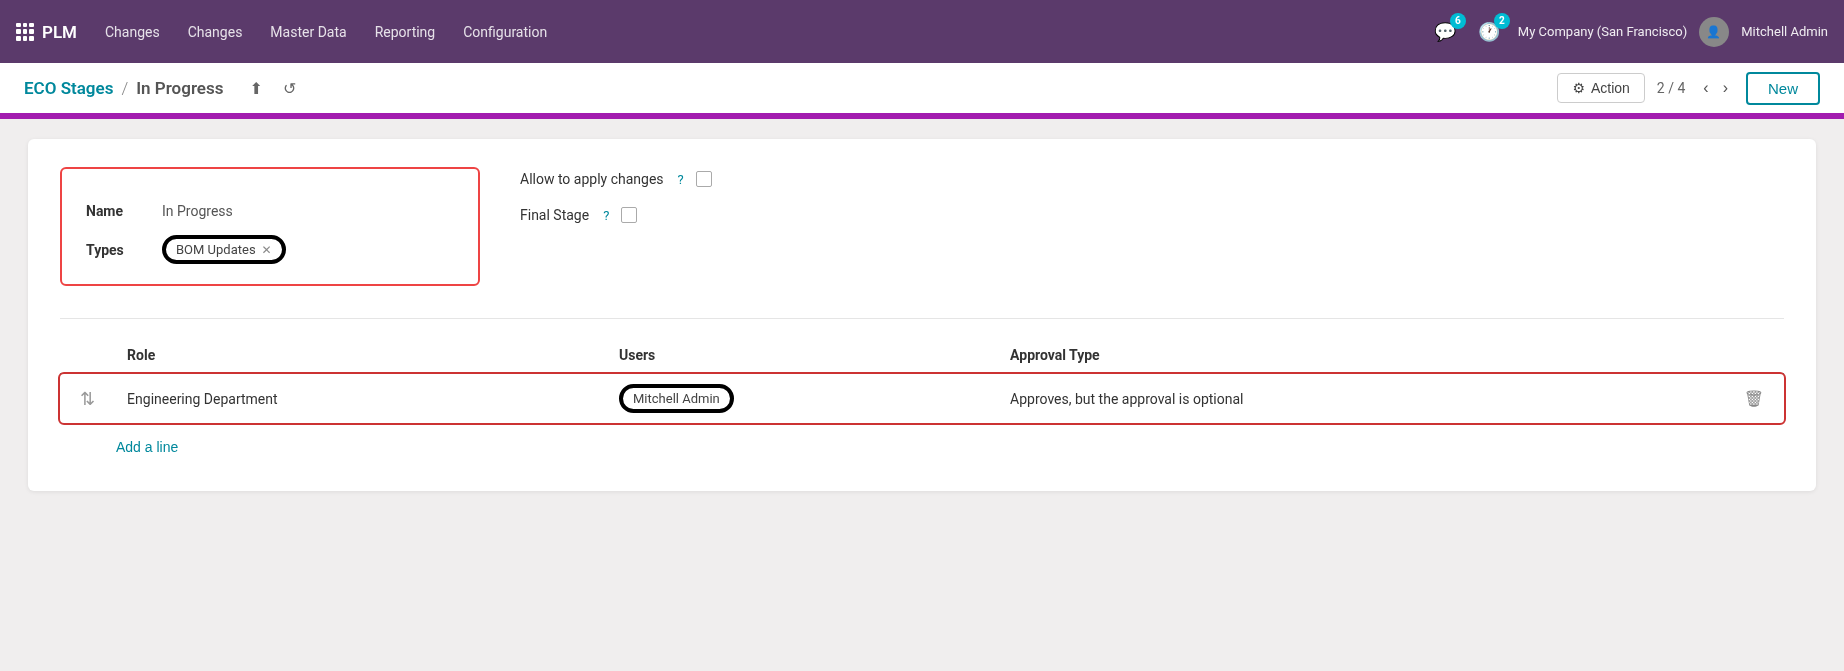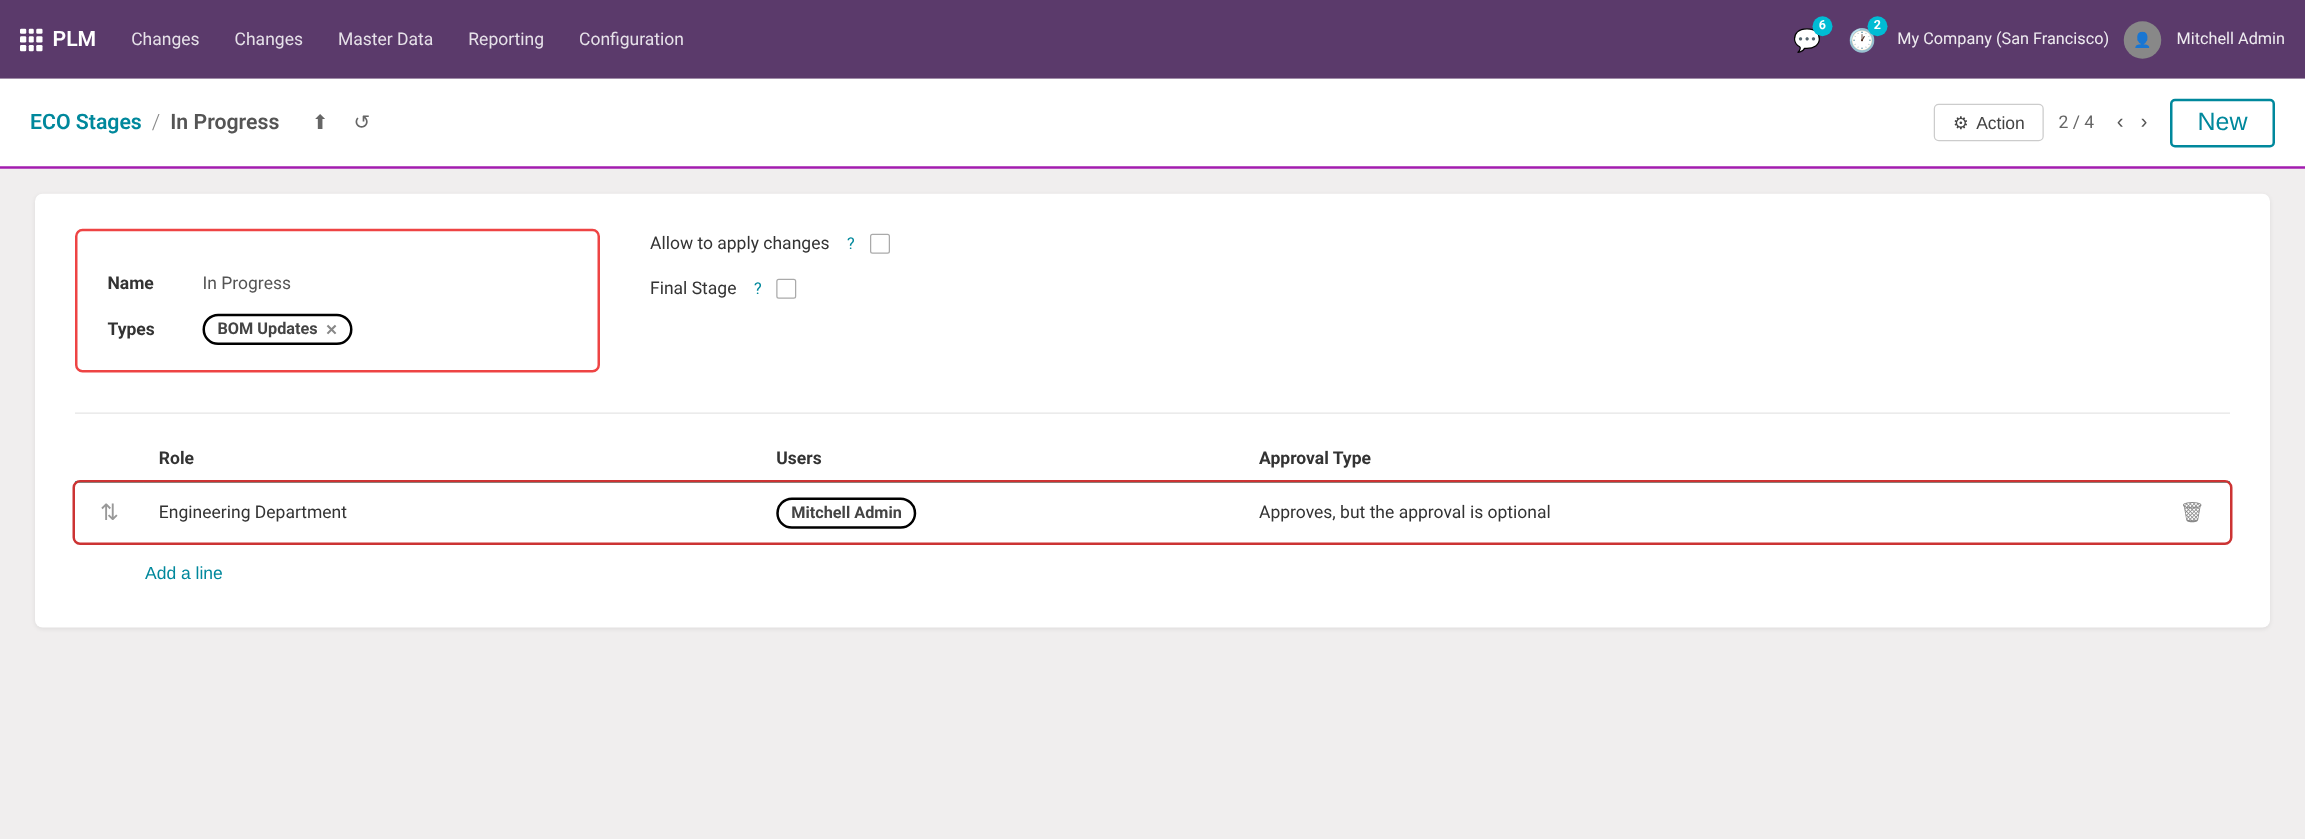--- a/index.html
+++ b/index.html
@@ -45,25 +45,25 @@
     .topnav-avatar {
       width: 30px; height: 30px; border-radius: 50%; background: #888;
       display: flex; align-items: center; justify-content: center;
       overflow: hidden; font-size: 12px; color: #fff;
     }
     .topnav-username { color: rgba(255,255,255,0.9); font-size: 13px; }
 
     
     .subheader {
       background: #fff;
-      border-bottom: 2px solid #a21caf;
+      border-bottom: 6px solid #a21caf;
       display: flex;
       align-items: center;
       padding: 0 24px;
-      height: 72px;
+      height: 56px;
       gap: 12px;
     }
     .breadcrumb {
       display: flex; align-items: center; gap: 8px; font-size: 17px; font-weight: 600;
     }
     .breadcrumb-eco { color: #00889c; cursor: pointer; }
     .breadcrumb-sep { color: #888; font-weight: 300; }
     .breadcrumb-current { color: #555; font-weight: 600; }
     .subheader-actions { display: flex; align-items: center; gap: 8px; margin-left: 8px; }
     .subheader-btn {
@@ -77,21 +77,21 @@
       padding: 6px 14px; cursor: pointer; background: #fff; font-size: 14px; color: #444;
     }
     .nav-count { color: #666; font-size: 14px; }
     .nav-arrows { display: flex; align-items: center; gap: 2px; }
     .nav-arrow-btn {
       border: none; background: none; cursor: pointer; color: #555;
       font-size: 16px; padding: 4px 6px; border-radius: 4px;
     }
     .new-btn {
       border: 2px solid #00889c; color: #00889c; background: #fff;
-      border-radius: 4px; padding: 6px 20px; font-size: 20px; font-weight: 500;
+      border-radius: 4px; padding: 6px 20px; font-size: 15px; font-weight: 500;
       cursor: pointer;
     }
 
     
     .main {
       padding: 20px 28px;
     }
     .form-card {
       background: #fff;
       border-radius: 6px;
@@ -119,22 +119,22 @@
       margin-bottom: 16px;
       margin-top: 14px;
     }
     .form-field:last-child { margin-bottom: 0; }
     .field-label {
       font-weight: 700; font-size: 14px; color: #333; min-width: 60px;
     }
     .field-value { color: #555; font-size: 14px; }
     .tag-pill {
       display: inline-flex; align-items: center; gap: 6px;
-      border: 2px solid #000000; border-radius: 20px;
-      padding: 3px 10px; font-size: 13px; color: #444; background: #fff; font-weight: bold;
+      border: 4px solid #000000; border-radius: 20px;
+      padding: 3px 10px; font-size: 13px; color: #444; background: #fff;
     }
     .tag-remove { cursor: pointer; color: #888; font-size: 12px; }
 
     .form-right {
       flex: 1;
       padding-top: 4px;
     }
     .checkbox-field {
       display: flex; align-items: center; gap: 12px; margin-bottom: 20px;
     }

